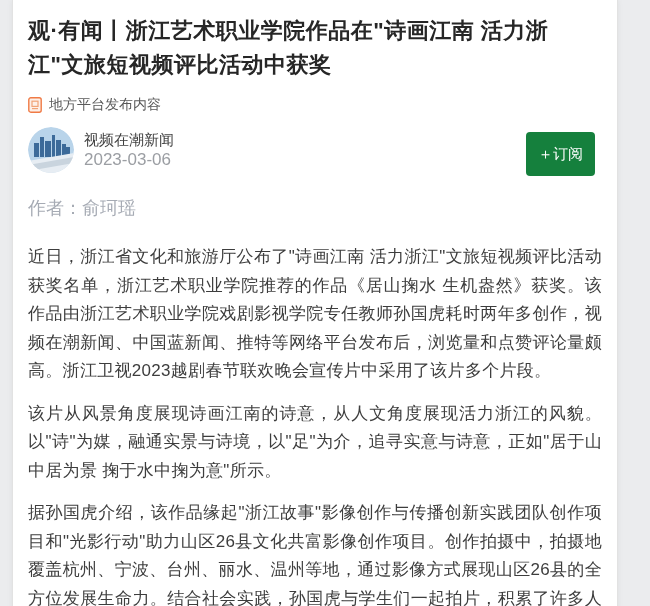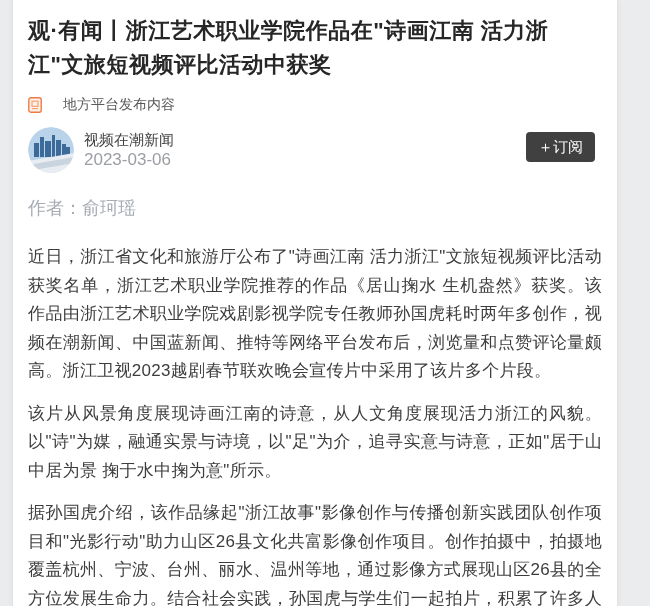--- a/index.html
+++ b/index.html
@@ -23,21 +23,21 @@
   .article-title {
     font-size: 22px;
     font-weight: bold;
     color: #262626;
     line-height: 34px;
     letter-spacing: 0.5px;
   }
   .tag-row {
     display: flex;
     align-items: center;
-    gap: 21px;
+    gap: 7px;
     margin-top: 14px;
     height: 18px;
   }
   .tag-icon { width: 14px; height: 16px; display: inline-block; flex: 0 0 auto; }
   .tag-label { font-size: 14px; color: #595959; }
   .publisher-row {
     display: flex;
     align-items: flex-start;
     margin-top: 13px;
     height: 46px;
@@ -49,25 +49,25 @@
     flex: 0 0 auto;
   }
   .publisher-meta { margin-left: 10px; flex: 1 1 auto; padding-top: 3px; }
   .publisher-name { font-size: 15px; color: #3f3f3f; line-height: 20px; }
   .publish-date { font-size: 17px; color: #9b9ea3; line-height: 19px; }
   .subscribe-btn {
     flex: 0 0 auto;
     margin-top: 5px;
     margin-right: 7px;
     border: none;
-    background: #404040;
+    background: #15803d;
     color: #ffffff;
     font-size: 15px;
     font-family: inherit;
-    padding: 6px 12px;
+    padding: 13px 12px;
     border-radius: 4px;
     cursor: pointer;
     line-height: 18px;
   }
   .author-line {
     margin-top: 23px;
     font-size: 18px;
     color: #a6abb4;
   }
   .article-body { margin-top: 23px; }

